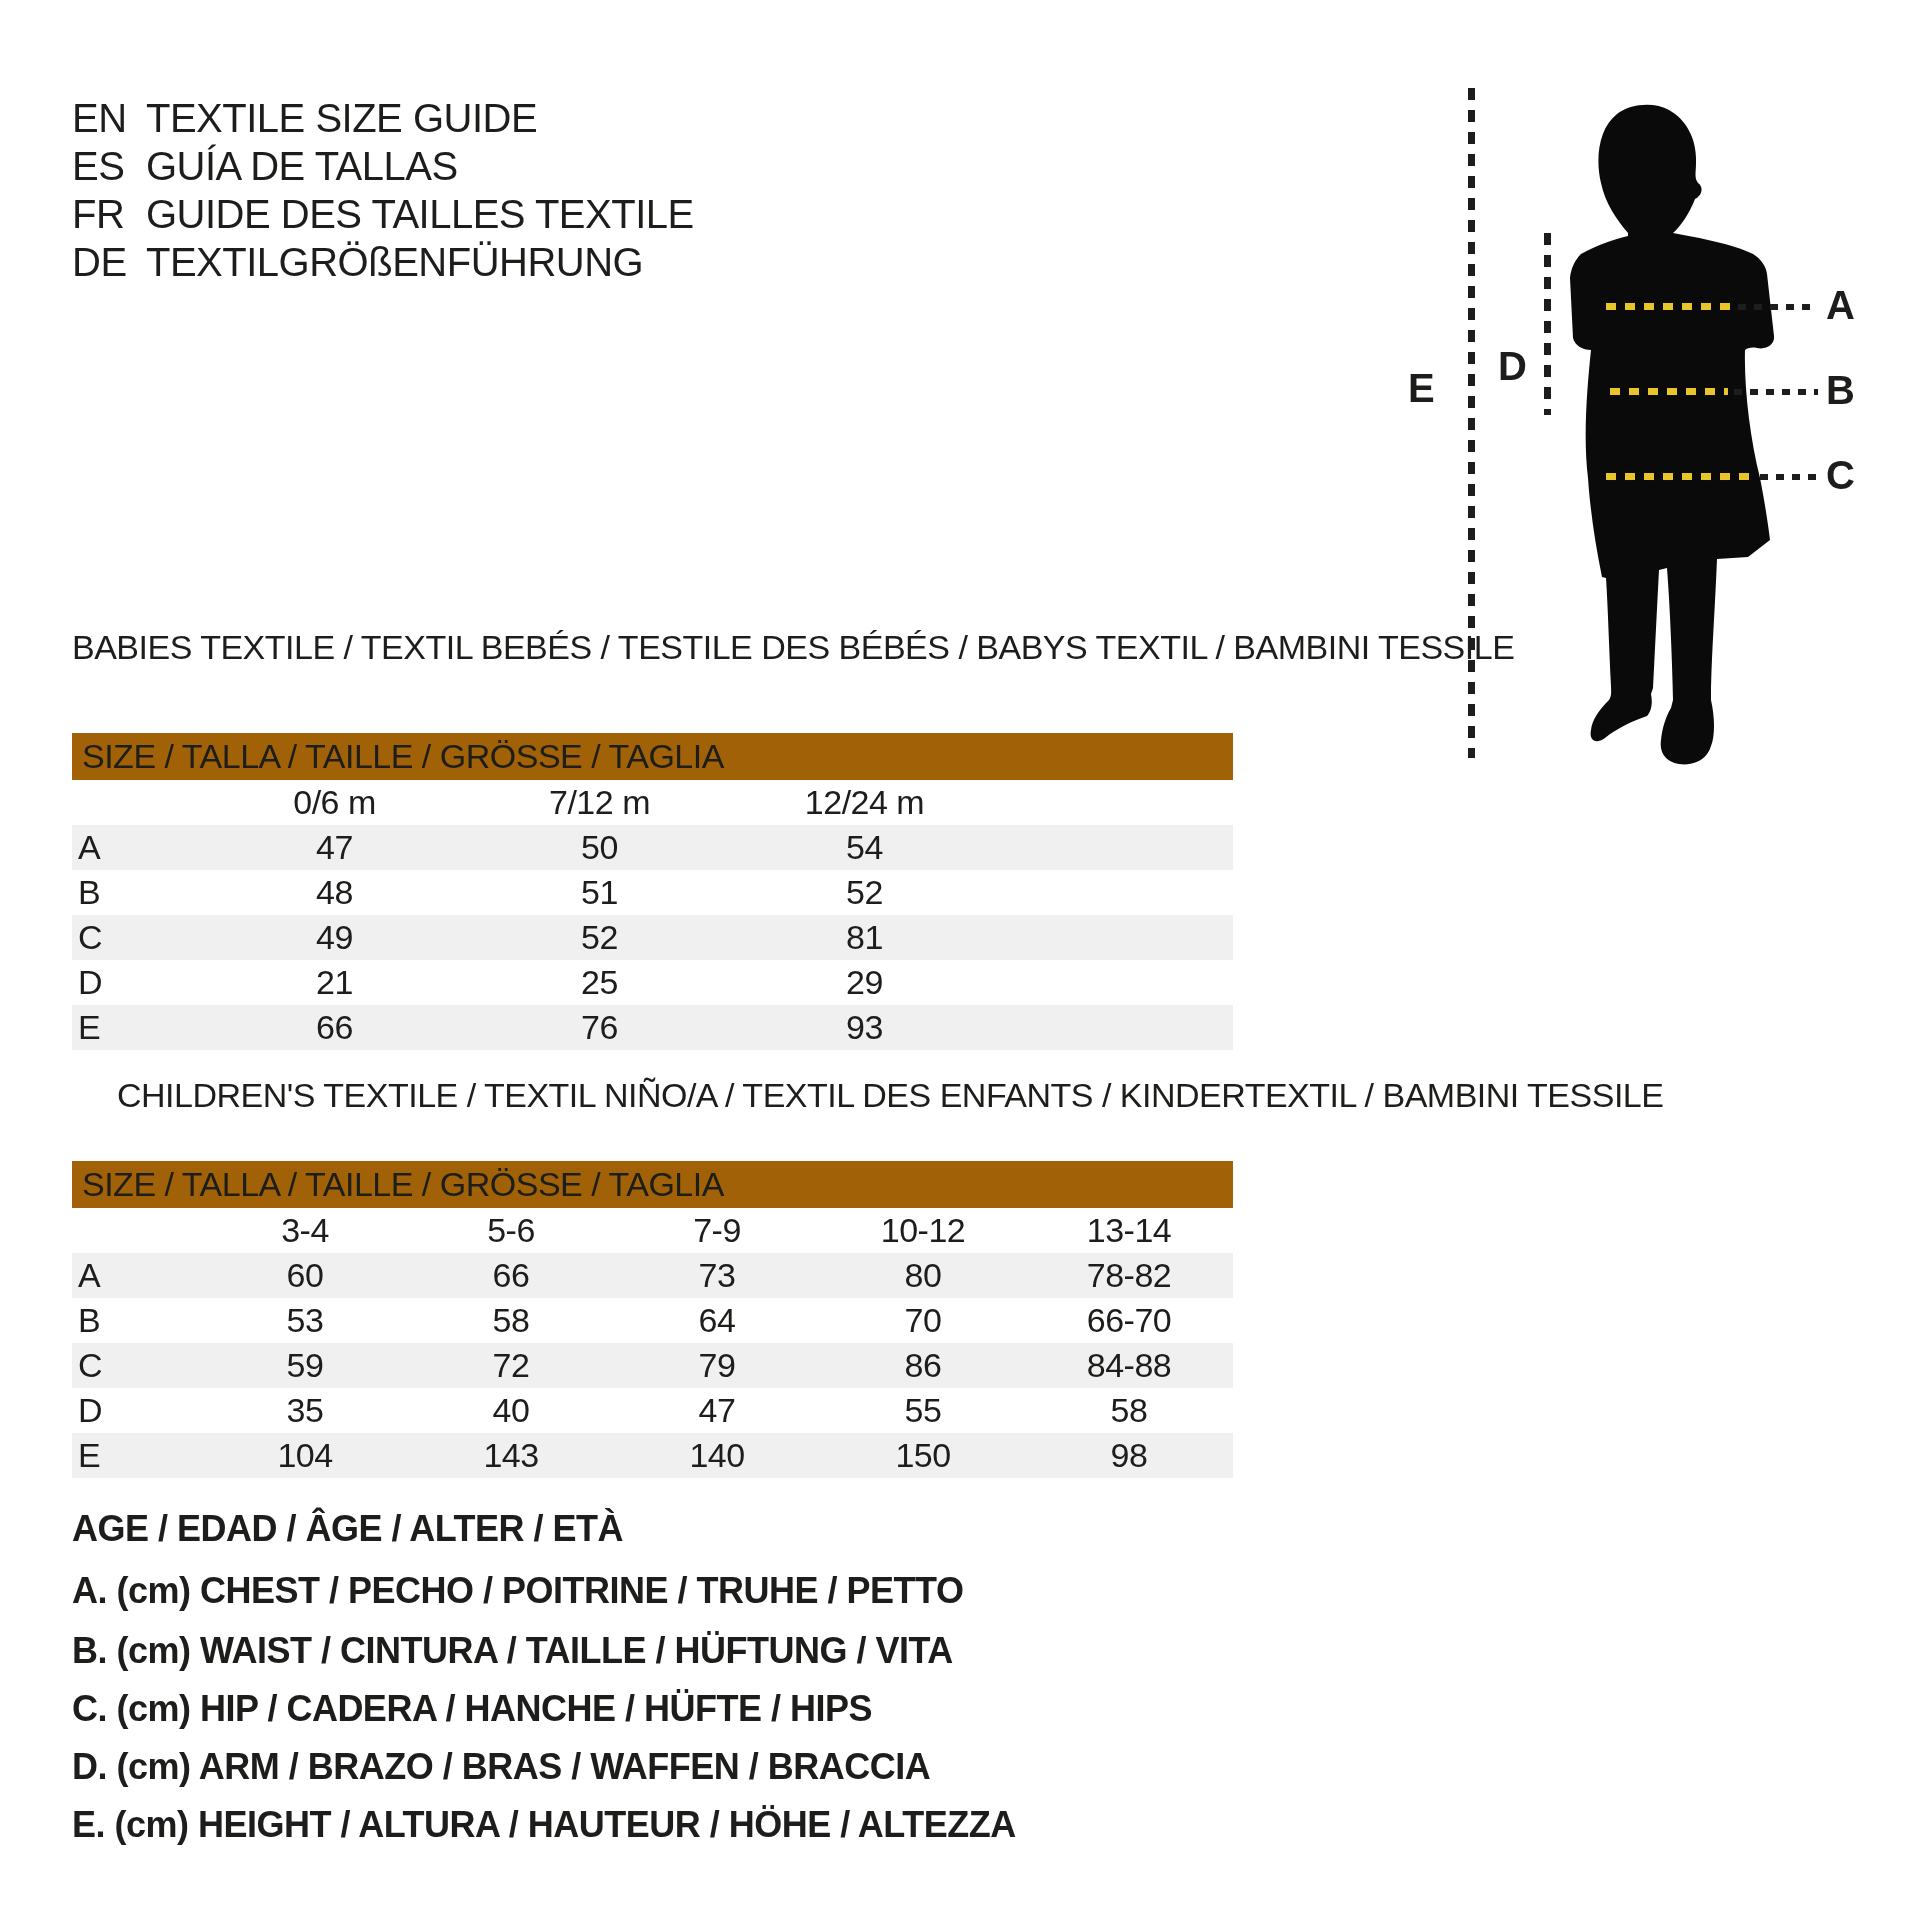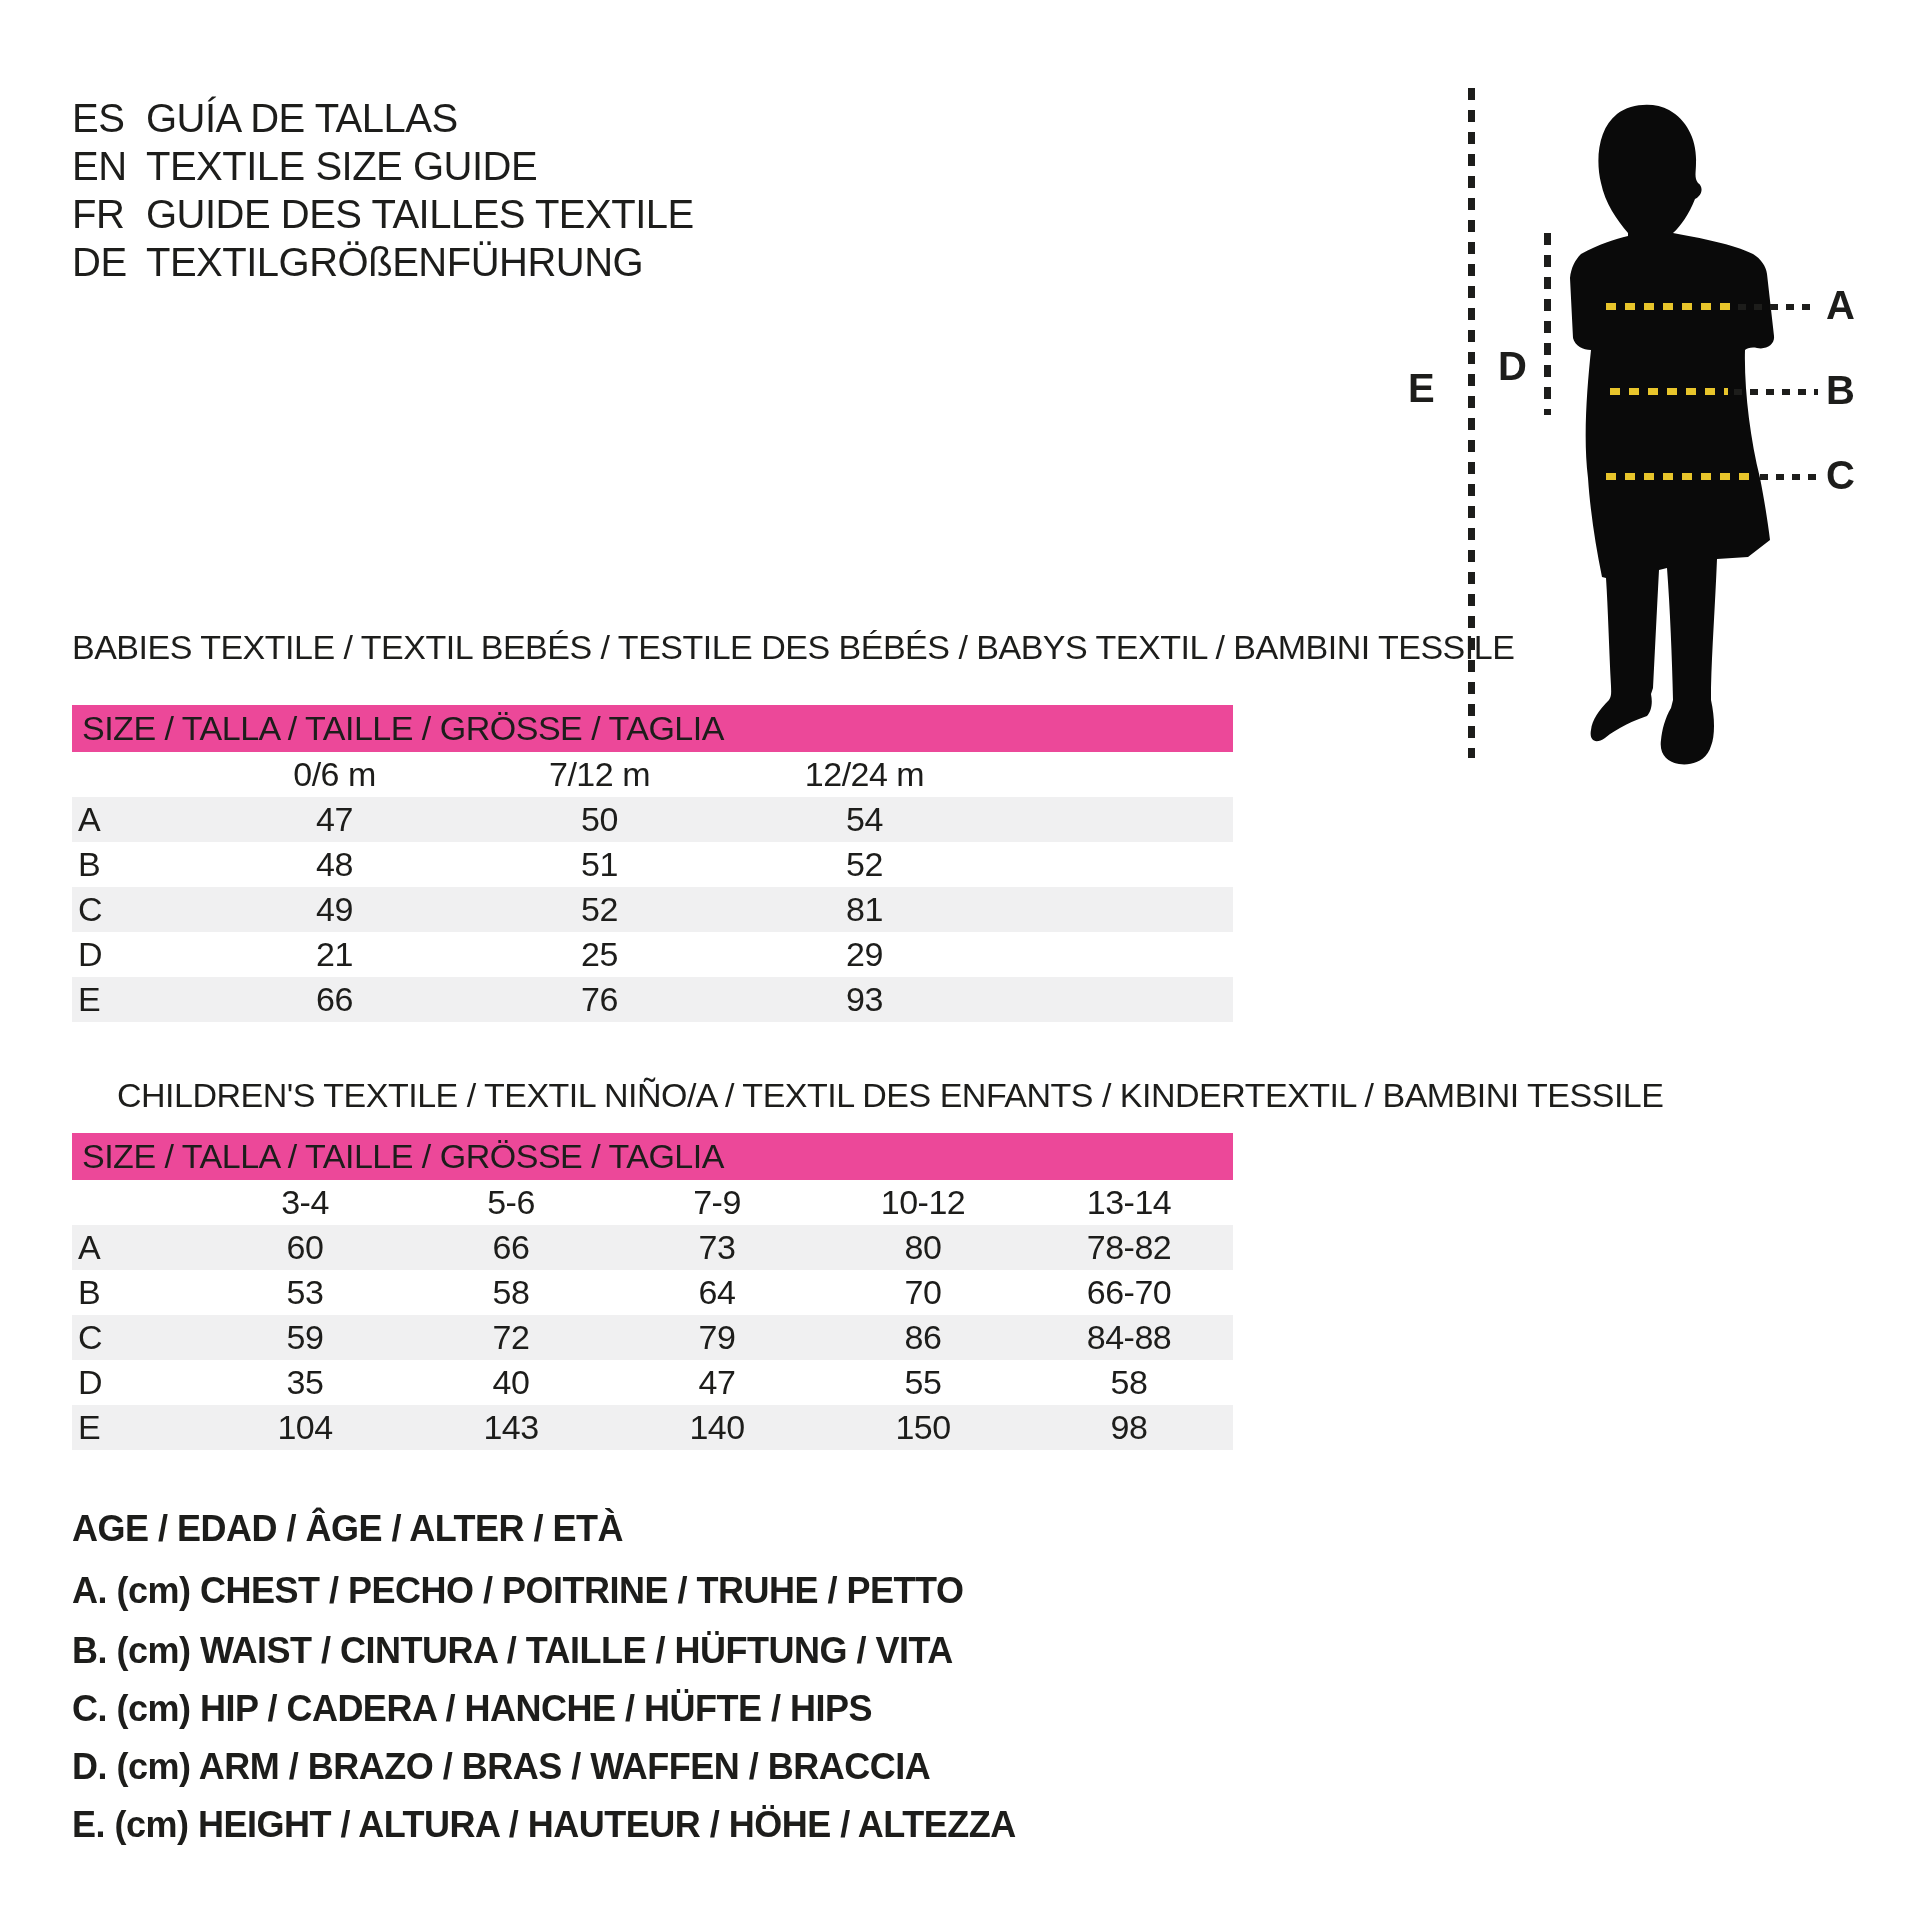--- a/index.html
+++ b/index.html
@@ -32,44 +32,44 @@
   .kdash {
     height:6px;
     background:repeating-linear-gradient(90deg,#1d1d1b 0 8px, transparent 8px 16px);
     z-index:2;
   }
 
   
   .section-title { font-size:34px; white-space:nowrap; }
   .size-table { width:1161px; }
   .size-bar {
-    height:47px; background:#ec4899;
+    height:47px; background:#a16207;
     display:flex; align-items:center;
-    padding-left:10px; font-size:34px;
+    padding-left:10px; font-size:34px;margin-top:28px;
   }
   .trow { display:flex; height:45px; align-items:center; font-size:34px; }
   .trow.shade { background:#f0f0f1; }
   .cell-letter { width:130px; flex:0 0 130px; padding-left:6px; }
   .cell-b { width:265px; flex:0 0 265px; text-align:center; }
   .cell-c { width:206px; flex:0 0 206px; text-align:center; }
 
   
   .legend-line { font-size:36px; white-space:nowrap;font-weight:bold; }
 </style>
 </head>
 <body>
 
 <div class="abs lang-block">
   <div class="lang-row">
+    <span class="lang-code">EN</span>
+    <span>TEXTILE SIZE GUIDE</span>
+  </div>
+  <div class="lang-row">
     <span class="lang-code">ES</span>
     <span>GUÍA DE TALLAS</span>
-  </div>
-  <div class="lang-row">
-    <span class="lang-code">EN</span>
-    <span>TEXTILE SIZE GUIDE</span>
   </div>
   <div class="lang-row">
     <span class="lang-code">FR</span>
     <span>GUIDE DES TAILLES TEXTILE</span>
   </div>
   <div class="lang-row">
     <span class="lang-code">DE</span>
     <span>TEXTILGRÖßENFÜHRUNG</span>
   </div>
 </div>

